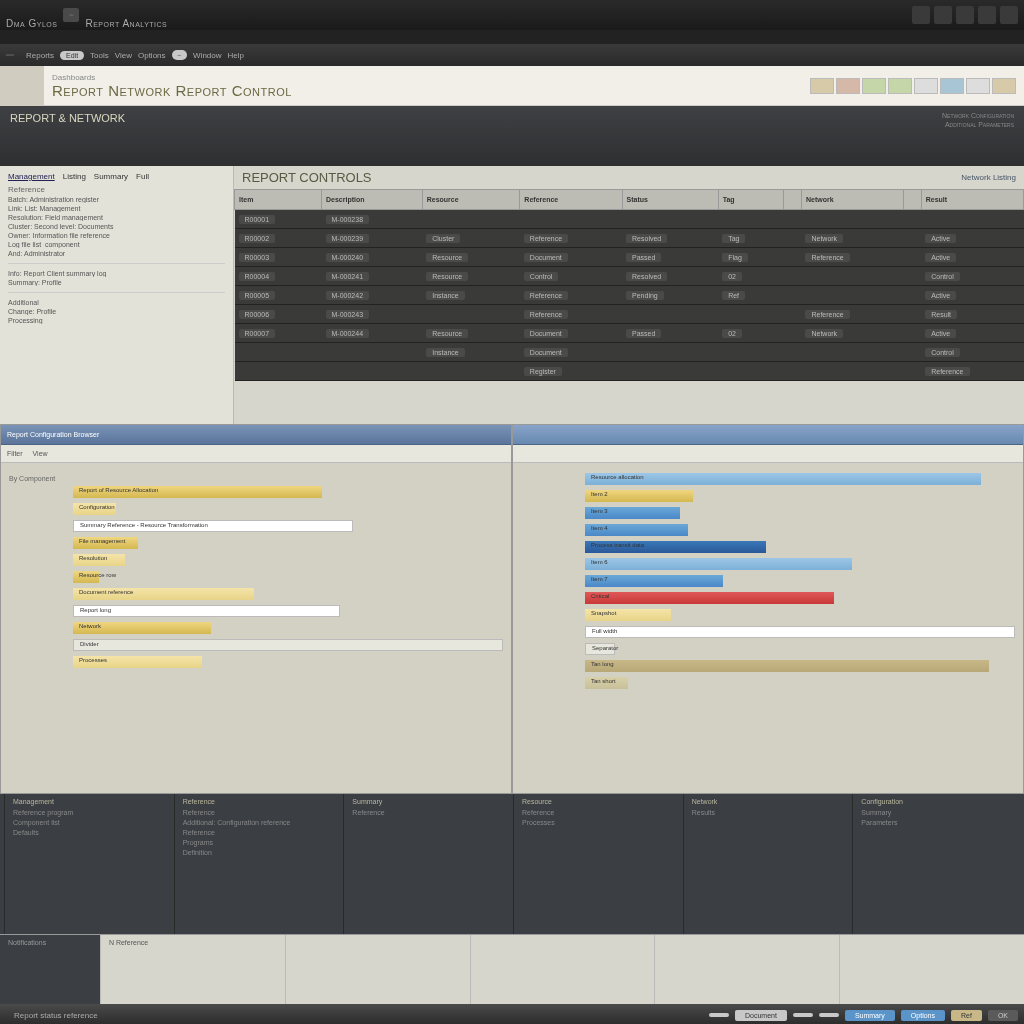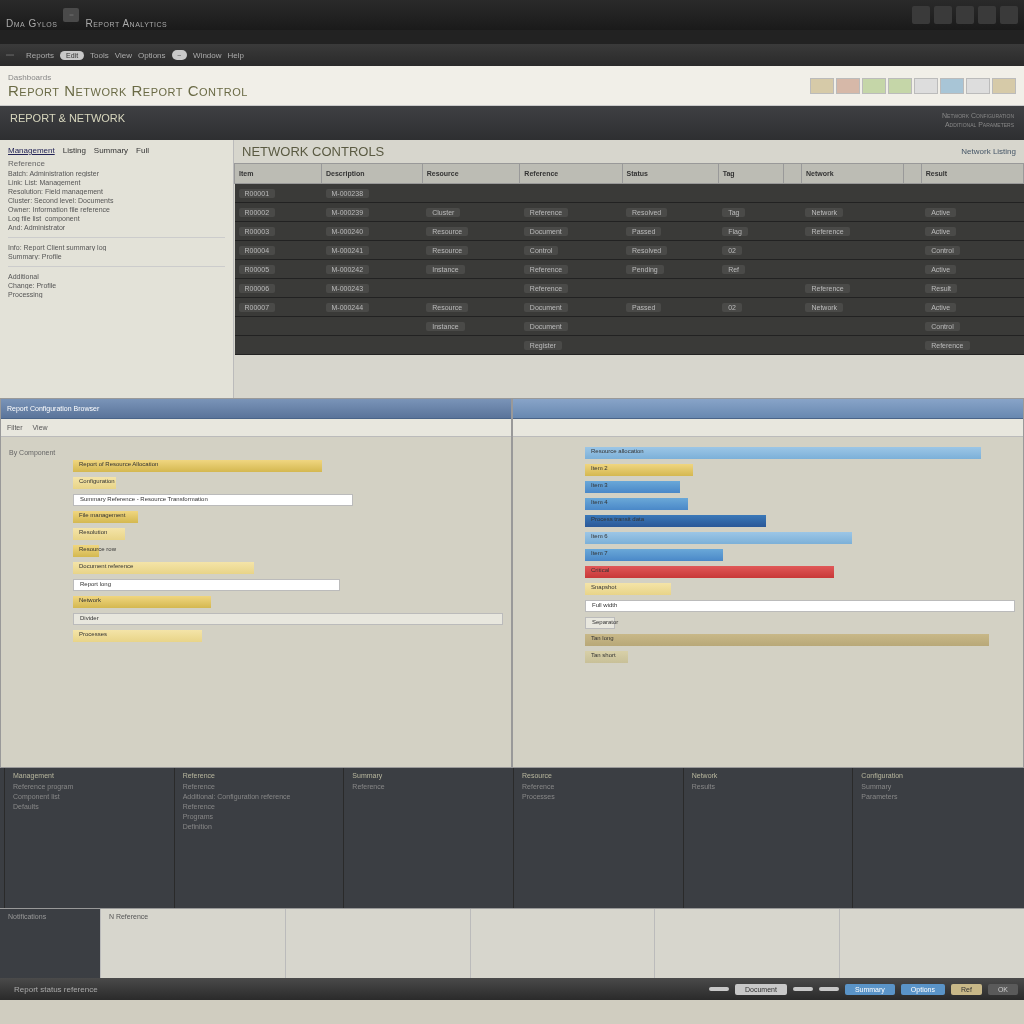--- a/index.html
+++ b/index.html
@@ -14,32 +14,32 @@
 .header-top .top-icons { display: flex; gap: 4px; }
 .header-top .top-icon { width: 18px; height: 18px; background: #3a3a3a; border-radius: 2px; }
 .header-sub { height: 14px; background: #222; }
 
 
 .toolbar { height: 22px; background: linear-gradient(#3a3a3a,#2a2a2a); display: flex; align-items: center; padding: 0 6px; gap: 12px; color: #aaa; font-size: 8px; }
 .toolbar .tb-grp { display: flex; gap: 6px; align-items: center; }
 .toolbar .tb-btn { background: #c8c8c8; color: #333; padding: 1px 6px; border-radius: 6px; font-size: 7px; }
 
 
-.title-strip { height: 40px; background: #f1efe8; padding: 4px 8px; border-bottom: 1px solid #ccc; display: flex; align-items: center; }
+.title-strip { height: 40px; background: #f1efe8; padding: 4px 8px; border-bottom: 1px solid #ccc; display: flex; align-items: center; margin-left: 44px; }
 .title-strip .bcrumb { font-size: 8px; color: #888; }
 .title-strip .ptitle { font-size: 15px; color: #6a6a45; font-variant: small-caps; letter-spacing: .5px; }
 .title-strip .rhs-thumbs { margin-left: auto; display: flex; gap: 2px; }
 .title-strip .thumb { width: 24px; height: 16px; background: #ddd; border: 1px solid #bbb; }
 .thumb.g { background: #c5d6a8; }
 .thumb.b { background: #a8c5d6; }
 .thumb.y { background: #d6caa8; }
 .thumb.o { background: #d6b8a8; }
 
 
-.darkband { height: 34px; background: linear-gradient(#3f4043,#2e2f31); color: #d8d7be; font-size: 11px; font-variant: small-caps; padding: 6px 10px; display: flex; }
+.darkband { height: 60px; background: linear-gradient(#3f4043,#2e2f31); color: #d8d7be; font-size: 11px; font-variant: small-caps; padding: 6px 10px; display: flex; }
 .darkband .db-l { flex: 1; }
 .darkband .db-r { width: 220px; font-size: 7px; color: #888; display: flex; flex-direction: column; gap: 2px; align-items: flex-end; }
 
 
 .content { display: flex; height: 258px; background: #d7d6cd; }
 .sidebar { width: 234px; background: #e3e2d8; border-right: 1px solid #bbb; padding: 6px 8px; font-size: 8px; color: #555; }
 .sidebar .sb-tabs { display: flex; gap: 8px; font-size: 8px; color: #333; margin-bottom: 4px; }
 .sidebar .sb-tabs span.active { text-decoration: underline; color: #225; }
 .sidebar .sb-h { font-size: 8px; color: #666; margin: 4px 0 2px; }
 .sidebar .sb-line { font-size: 7px; color: #555; margin: 2px 0; white-space: nowrap; overflow: hidden; }
@@ -181,21 +181,21 @@
       </div>
     <div class="sb-sep"></div>
     <div id="sb-lines3">
         <div class="sb-line">Additional</div>
         <div class="sb-line">Change: Profile</div>
         <div class="sb-line">Processing</div>
       </div>
   </div>
   <div class="main">
     <div style="display:flex;align-items:center;">
-      <div class="main-title">NETWORK CONTROLS</div>
+      <div class="main-title">REPORT CONTROLS</div>
       <div style="flex:1"></div>
       <div class="main-rhs-link">Network Listing</div>
     </div>
     <table class="table">
       <thead>
           <tr id="thead-row">
             <th>Item</th>
             <th>Description</th>
             <th>Resource</th>
             <th>Reference</th>

